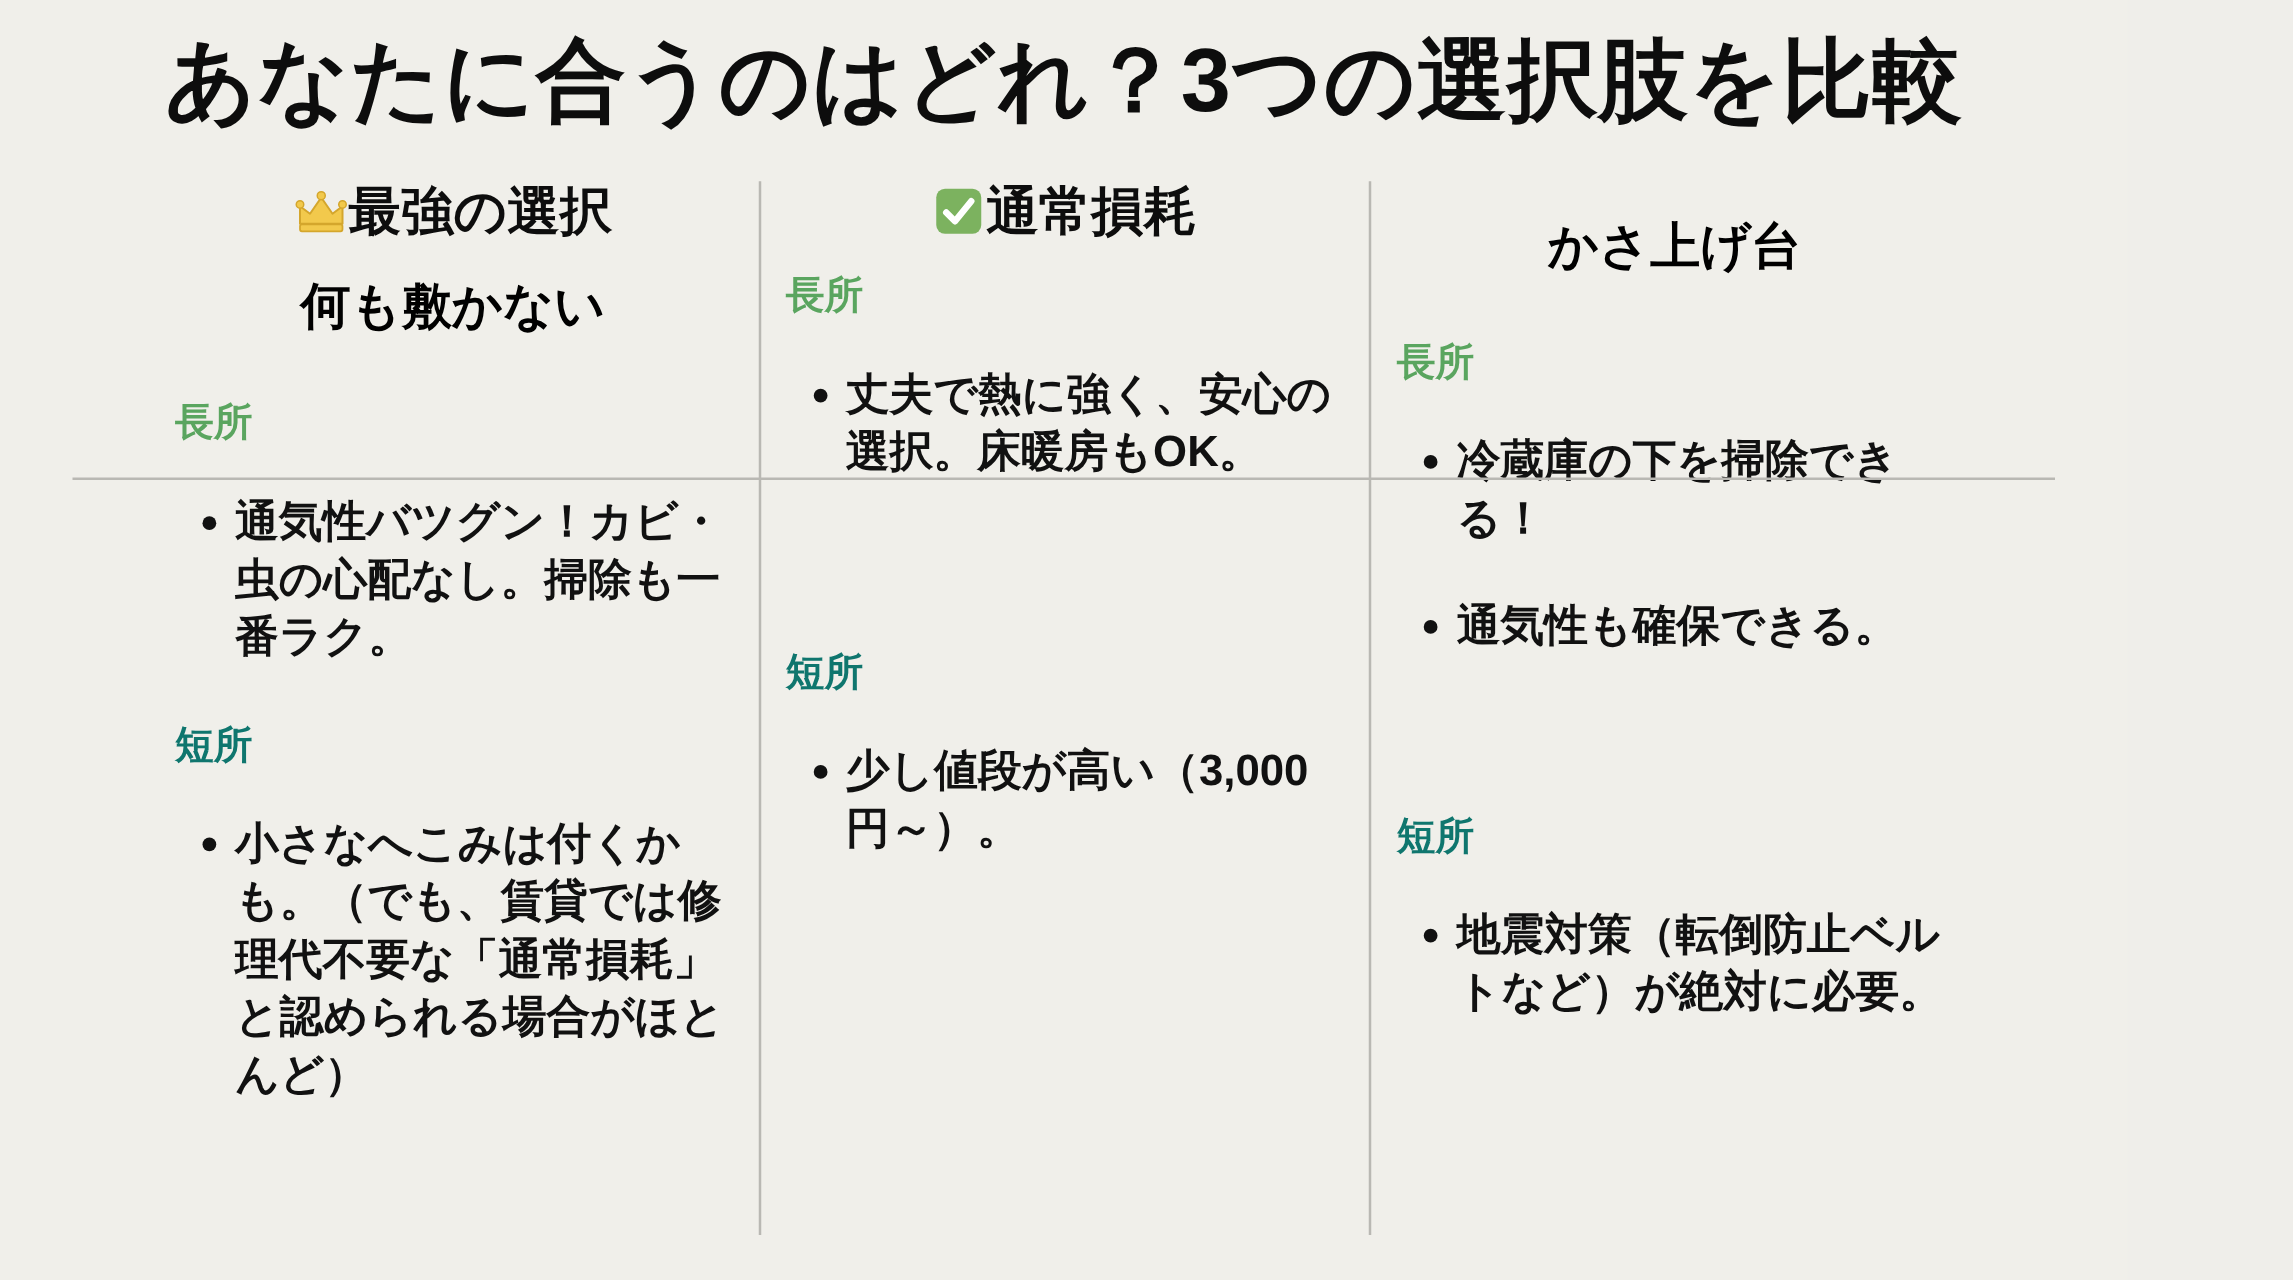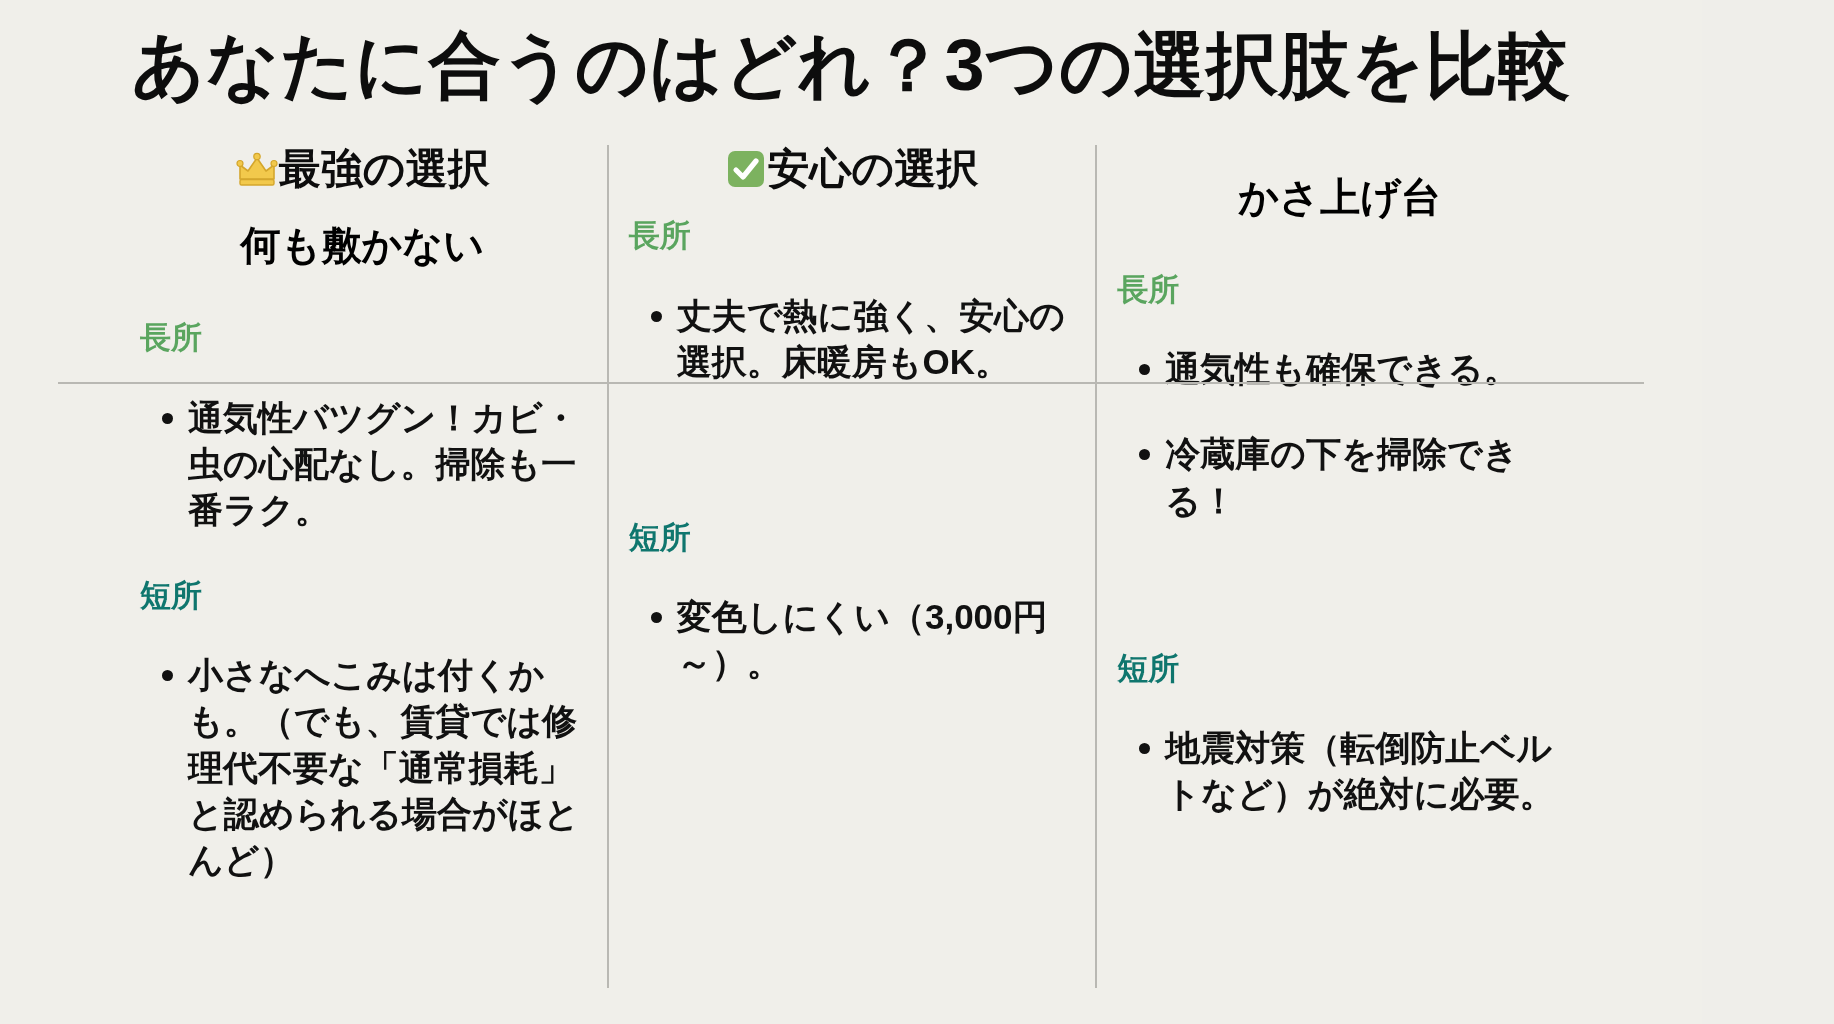--- a/index.html
+++ b/index.html
@@ -195,49 +195,49 @@
 
     <div class="col">
       <div class="col-head">
         <div class="col-title">
           <span class="hicon">
             <svg viewBox="0 0 44 40">
               <rect x="4" y="2" width="36" height="36" rx="7" fill="#7cb25f"></rect>
               <path d="M12 21 L19 28 L32 12" fill="none" stroke="#ffffff" stroke-width="5.2" stroke-linecap="round" stroke-linejoin="round"></path>
             </svg>
           </span>
-          <span class="label">安心の選択</span>
+          <span class="label">通常損耗</span>
         </div>
       </div>
 
       <div class="col-body">
         <div class="section-label pros">長所</div>
         <ul class="bullets">
           <li>丈夫で熱に強く、安心の選択。床暖房もOK。</li>
         </ul>
 
         <div class="cons-block" style="margin-top:136px;">
           <div class="section-label cons">短所</div>
           <ul class="bullets">
-            <li>変色しにくい（3,000円～）。</li>
+            <li>少し値段が高い（3,000円～）。</li>
           </ul>
         </div>
       </div>
     </div>
 
     <div class="col">
       <div class="col-head">
         <div class="col-sub">かさ上げ台</div>
       </div>
 
       <div class="col-body">
         <div class="section-label pros">長所</div>
         <ul class="bullets">
+          <li>冷蔵庫の下を掃除できる！</li>
           <li>通気性も確保できる。</li>
-          <li>冷蔵庫の下を掃除できる！</li>
         </ul>
 
         <div class="cons-block" style="margin-top:128px;">
           <div class="section-label cons">短所</div>
           <ul class="bullets">
             <li>地震対策（転倒防止ベルトなど）が絶対に必要。</li>
           </ul>
         </div>
       </div>
     </div>

